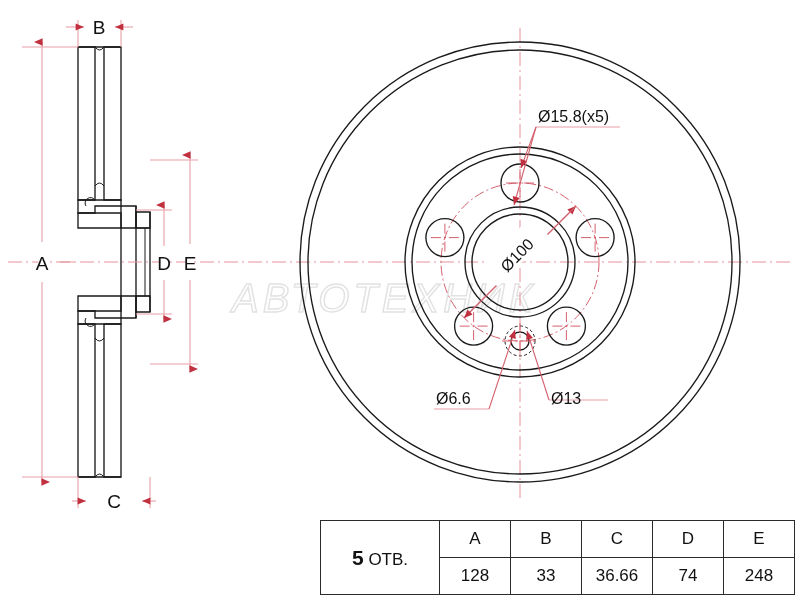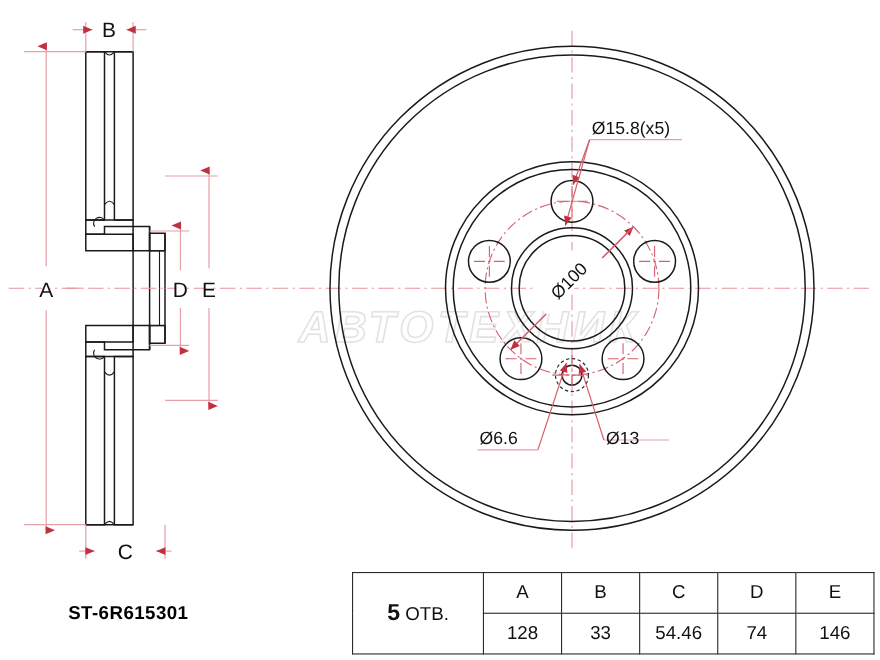--- a/index.html
+++ b/index.html
@@ -30,31 +30,30 @@
   .t-dim{font-size:16px;}
   .t-letter{font-size:19px;}
   .t-part{font-size:17px;font-weight:bold;letter-spacing:0.4px;}
 
   
   .wm{
     position:absolute;
     left:232px;top:276px;
     width:350px;height:44px;
     font-size:40px;
-    font-weight:bold;
+    font-weight:normal;
     letter-spacing:4px;
     color:transparent;
     -webkit-text-stroke:1.4px #e2e2e2;
     font-family:"Liberation Sans", sans-serif;
     font-style:italic;
     white-space:nowrap;
     line-height:44px;
     pointer-events:none;
     user-select:none;
-    text-align:right;
   }
 
   
   #spec-table{
     position:absolute;
     left:320px;top:520px;
     width:475px;height:72px;
     border-collapse:collapse;
     table-layout:fixed;
   }
@@ -281,40 +280,37 @@
 
       <g>
         <line x1="549" y1="400" x2="608" y2="400" class="dim"></line>
         <line x1="549" y1="400" x2="527" y2="331" class="dim-strong" marker-end="url(#ar-gen)"></line>
         <text class="t-dim" x="551" y="404" text-anchor="start">Ø13</text>
       </g>
     </g>
 
   </svg>
 
-  <div class="part-label">
-    <span class="t-part" style="font-size:17px;font-weight:bold;">ST-6R615301</span>
-  </div>
 
   <table id="spec-table">
     <tbody>
         <tr>
       <td class="holes-cell" rowspan="2">
         <span class="num">5</span>
         <span>ОТВ.</span>
       </td>
       <td class="hdr">A</td>
       <td class="hdr">B</td>
       <td class="hdr">C</td>
       <td class="hdr">D</td>
       <td class="hdr">E</td>
     </tr>
     <tr>
       <td>128</td>
       <td>33</td>
-      <td>54.46</td>
+      <td>36.66</td>
       <td>74</td>
-      <td>146</td>
+      <td>248</td>
     </tr>
   </tbody>
     </table>
 
 </div>
 
 </body></html>

